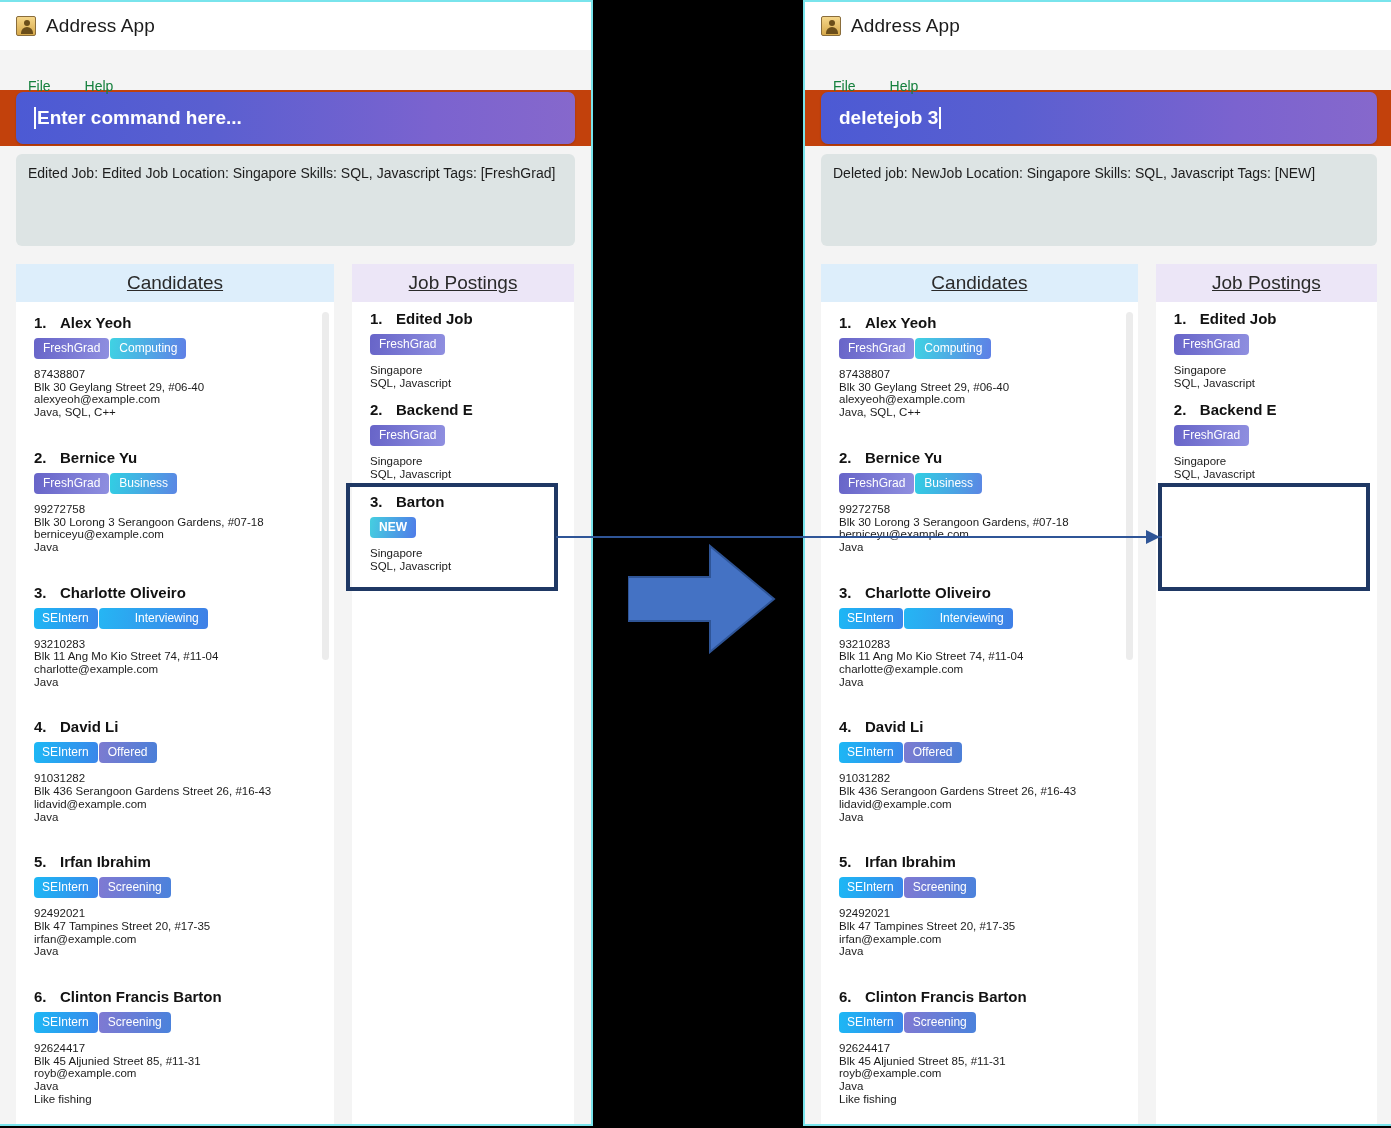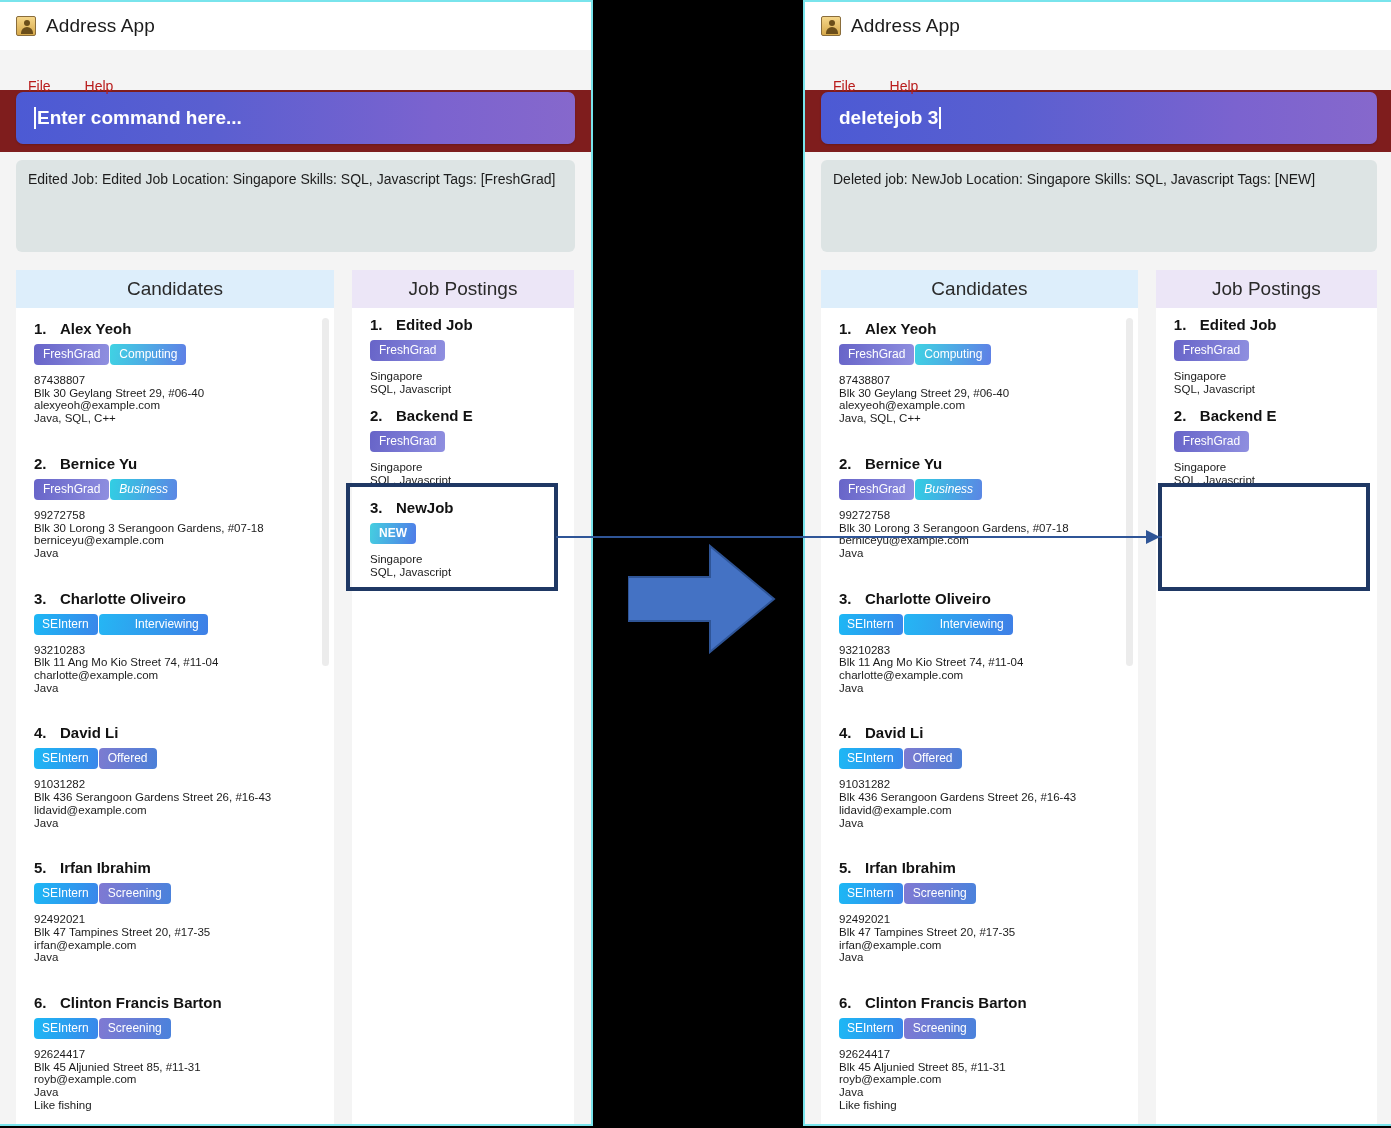--- a/index.html
+++ b/index.html
@@ -69,26 +69,26 @@
   .menubar {
     height: 40px;
     background: #f4f4f4;
     display: flex;
     align-items: center;
     padding-left: 28px;
     gap: 34px;
   }
   .menu-item {
     font-size: 14px;
-    color: #b91c1c;
+    color: #15803d;
     margin-top: 32px;
   }
 
   
-  .cmdwrap { background: #7f1d1d; padding: 2px 16px 8px 16px; }
+  .cmdwrap { background: #c2410c; padding: 2px 16px 2px 16px; }
   .cmdbox {
     height: 52px;
     border-radius: 7px;
     background: linear-gradient(90deg, #4c5ad4 0%, #5a5fd0 35%, #7b63cf 75%, #8668cc 100%);
     display: flex;
     align-items: center;
     padding: 0 18px;
     box-shadow: 0 1px 2px rgba(0,0,0,.18);
   }
   .cmdtext {
@@ -130,20 +130,21 @@
   }
   .panel { display: flex; flex-direction: column; }
   .panel.candidates { width: 318px; }
   .panel.jobs { width: 222px; }
 
   .panel-header {
     height: 38px;
     display: flex; align-items: center; justify-content: center;
     font-size: 19px;
     color: #2a2a2a;
+    text-decoration: underline;
   }
   .panel.candidates .panel-header { background: #ddeefb; }
   .panel.jobs .panel-header { background: #ece6f7; text-align: center; }
 
   .panel-body {
     flex: 1;
     background: #ffffff;
     position: relative;
     overflow: hidden;
     padding: 6px 0 0 0;
@@ -172,21 +173,21 @@
   .tag {
     font-size: 12px;
     color: #ffffff;
     padding: 4px 9px 5px 9px;
     border-radius: 4px;
     white-space: nowrap;
     line-height: 1;
   }
   .tag.freshgrad   { background: linear-gradient(100deg,#6764c8,#8f8fe0); }
   .tag.computing   { background: linear-gradient(100deg,#3fd3e3,#5f7fe6); }
-  .tag.business    { background: linear-gradient(100deg,#31cfe3,#5b86e4); font-style: italic; }
+  .tag.business    { background: linear-gradient(100deg,#31cfe3,#5b86e4); }
   .tag.seintern    { background: linear-gradient(100deg,#1cb8f5,#3a86ea); padding-left: 8px; }
   .tag.interviewing{ background: linear-gradient(100deg,#25b6f4,#3f7fe6); padding-left: 36px; }
   .tag.offered     { background: linear-gradient(100deg,#7d7bd0,#4a7fd8); }
   .tag.screening   { background: linear-gradient(100deg,#8079d2,#4a82dc); }
   .tag.new         { background: linear-gradient(100deg,#45cfe0,#4f7be8); font-weight: bold; }
 
   .detail-lines { }
   .detail-lines div {
     font-size: 11.5px;
     color: #1b1b1b;
@@ -401,21 +402,21 @@
                 </div>
                 <div class="detail-lines">
                   <div>Singapore</div>
                   <div>SQL, Javascript</div>
                 </div>
               </div>
               <div class="job-gap"></div>
               <div class="card jobcard">
                 <div class="card-title">
                   <span class="idx">3.</span>
-                  <span>NewJob</span>
+                  <span>Barton</span>
                 </div>
                 <div class="tags">
                   <span class="tag new">NEW</span>
                 </div>
                 <div class="detail-lines">
                   <div>Singapore</div>
                   <div>SQL, Javascript</div>
                 </div>
               </div>
               <div class="job-gap"></div>

